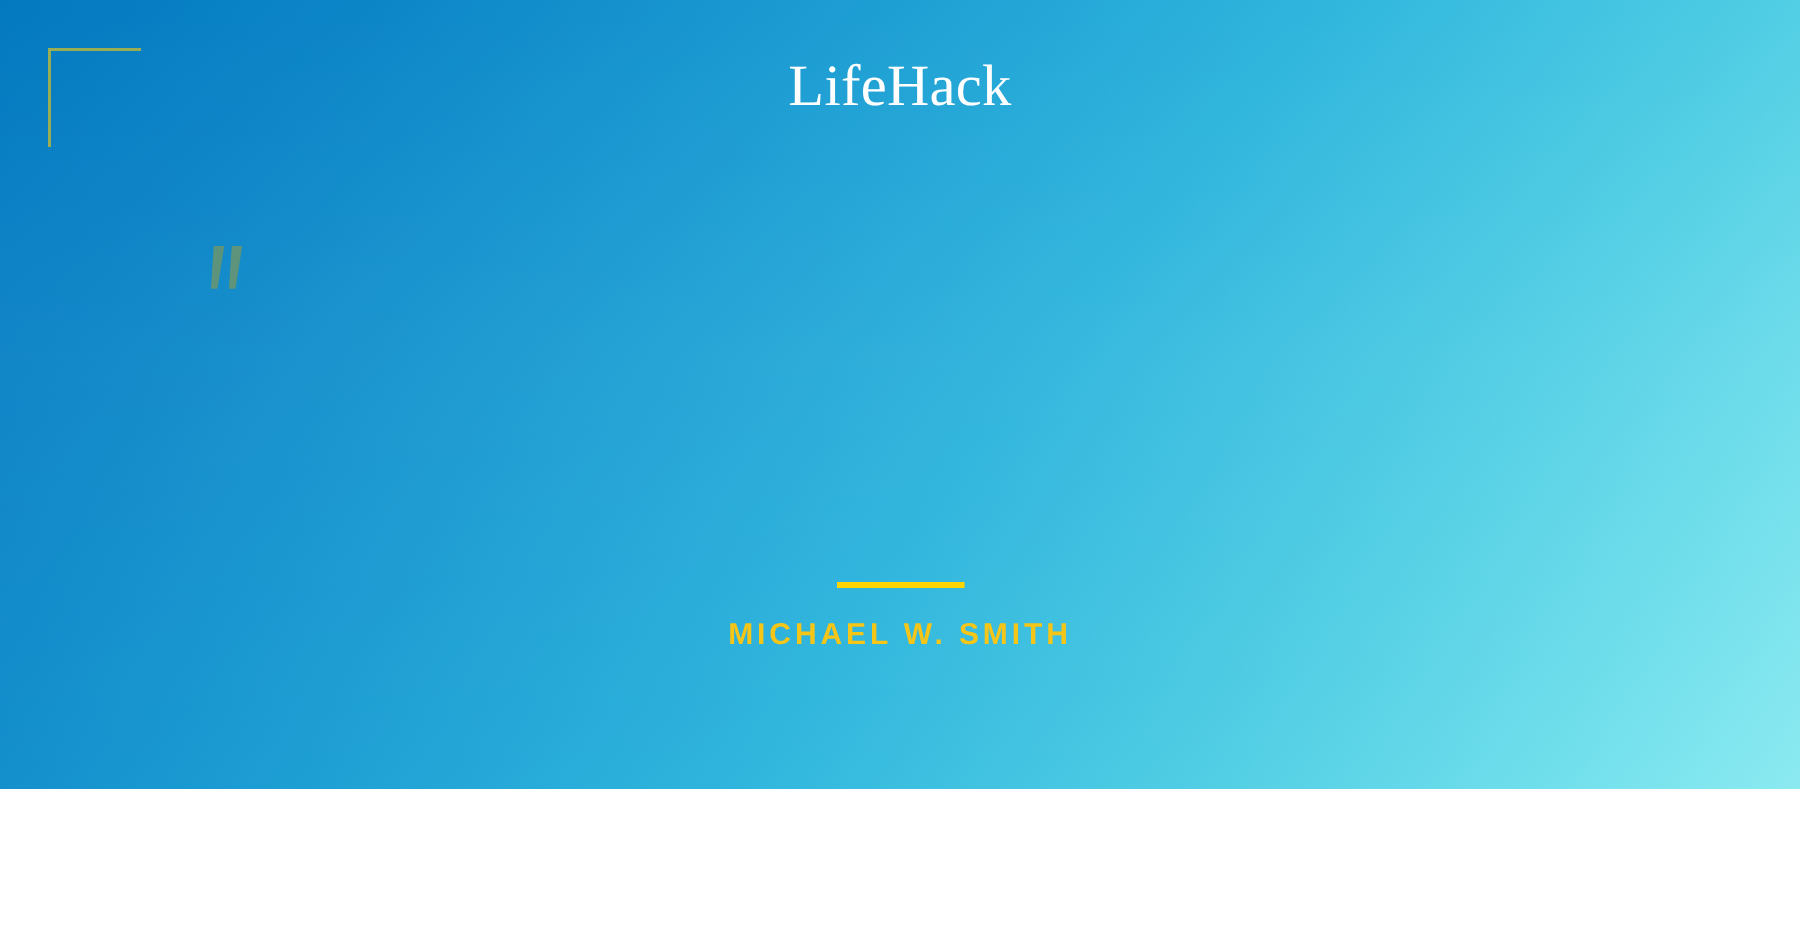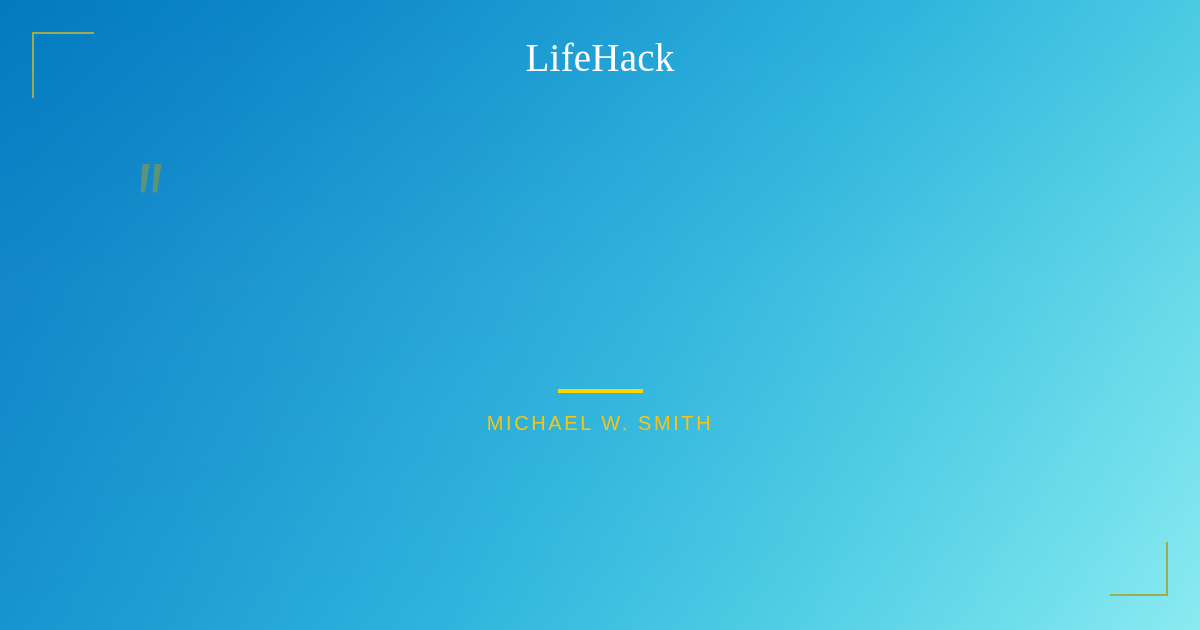--- a/index.html
+++ b/index.html
@@ -5,21 +5,21 @@
 <style>
   html, body {
     margin: 0;
     padding: 0;
     background: #ffffff;
   }
 
   .card {
     position: relative;
     width: 1200px;
-    height: 630px;
+    height: 526px;
     overflow: hidden;
     background: linear-gradient(127deg,
         #0379c0 0%,
         #0d86c8 16%,
         #1b9bd2 34%,
         #2fb5dd 55%,
         #4fcde4 74%,
         #72e0ec 90%,
         #8ceaf1 100%);
     font-family: "Liberation Sans", sans-serif;
@@ -139,21 +139,21 @@
   .author-wrap {
     position: absolute;
     left: 0;
     right: 0;
     top: 412px;
     text-align: center;
   }
   .author {
     font-family: "Liberation Sans", sans-serif;
     font-size: 20px;
-    font-weight: 400;
+    font-weight: 700;
     letter-spacing: 2.6px;
     color: #f5c518;
     text-transform: uppercase;
     margin: 0;
     display: inline-block;
   }
 </style>
 </head>
 <body>
 

